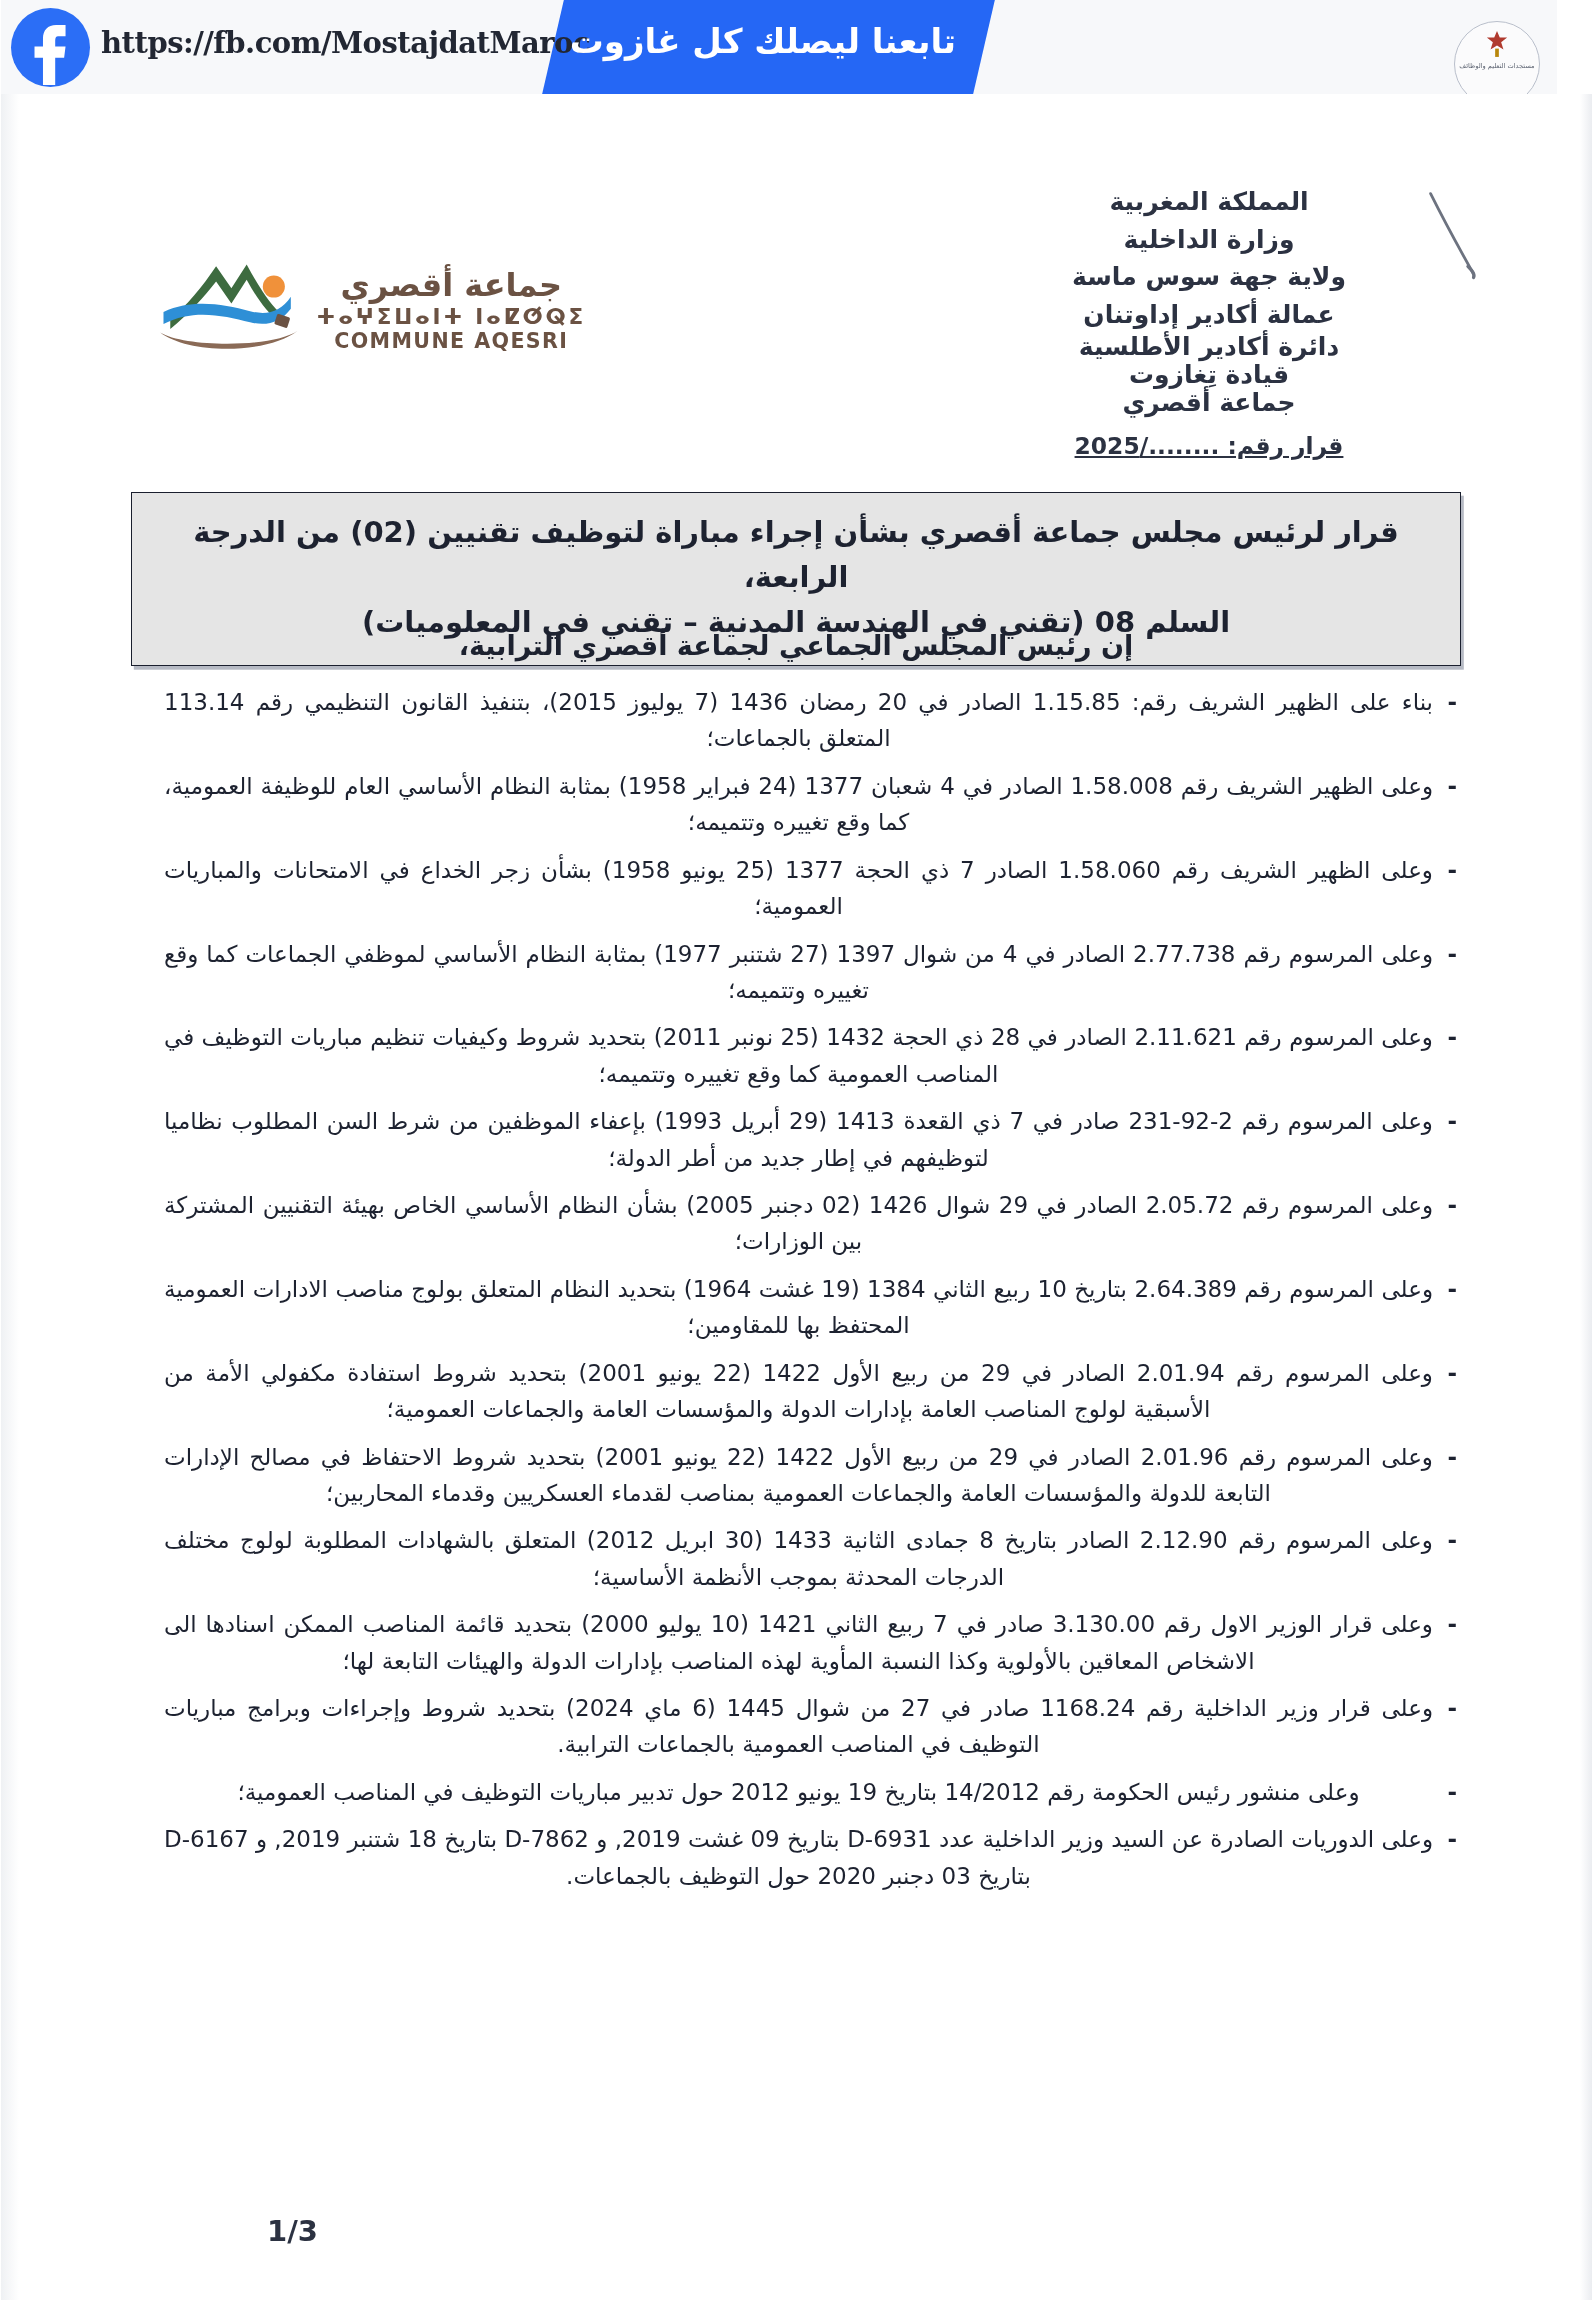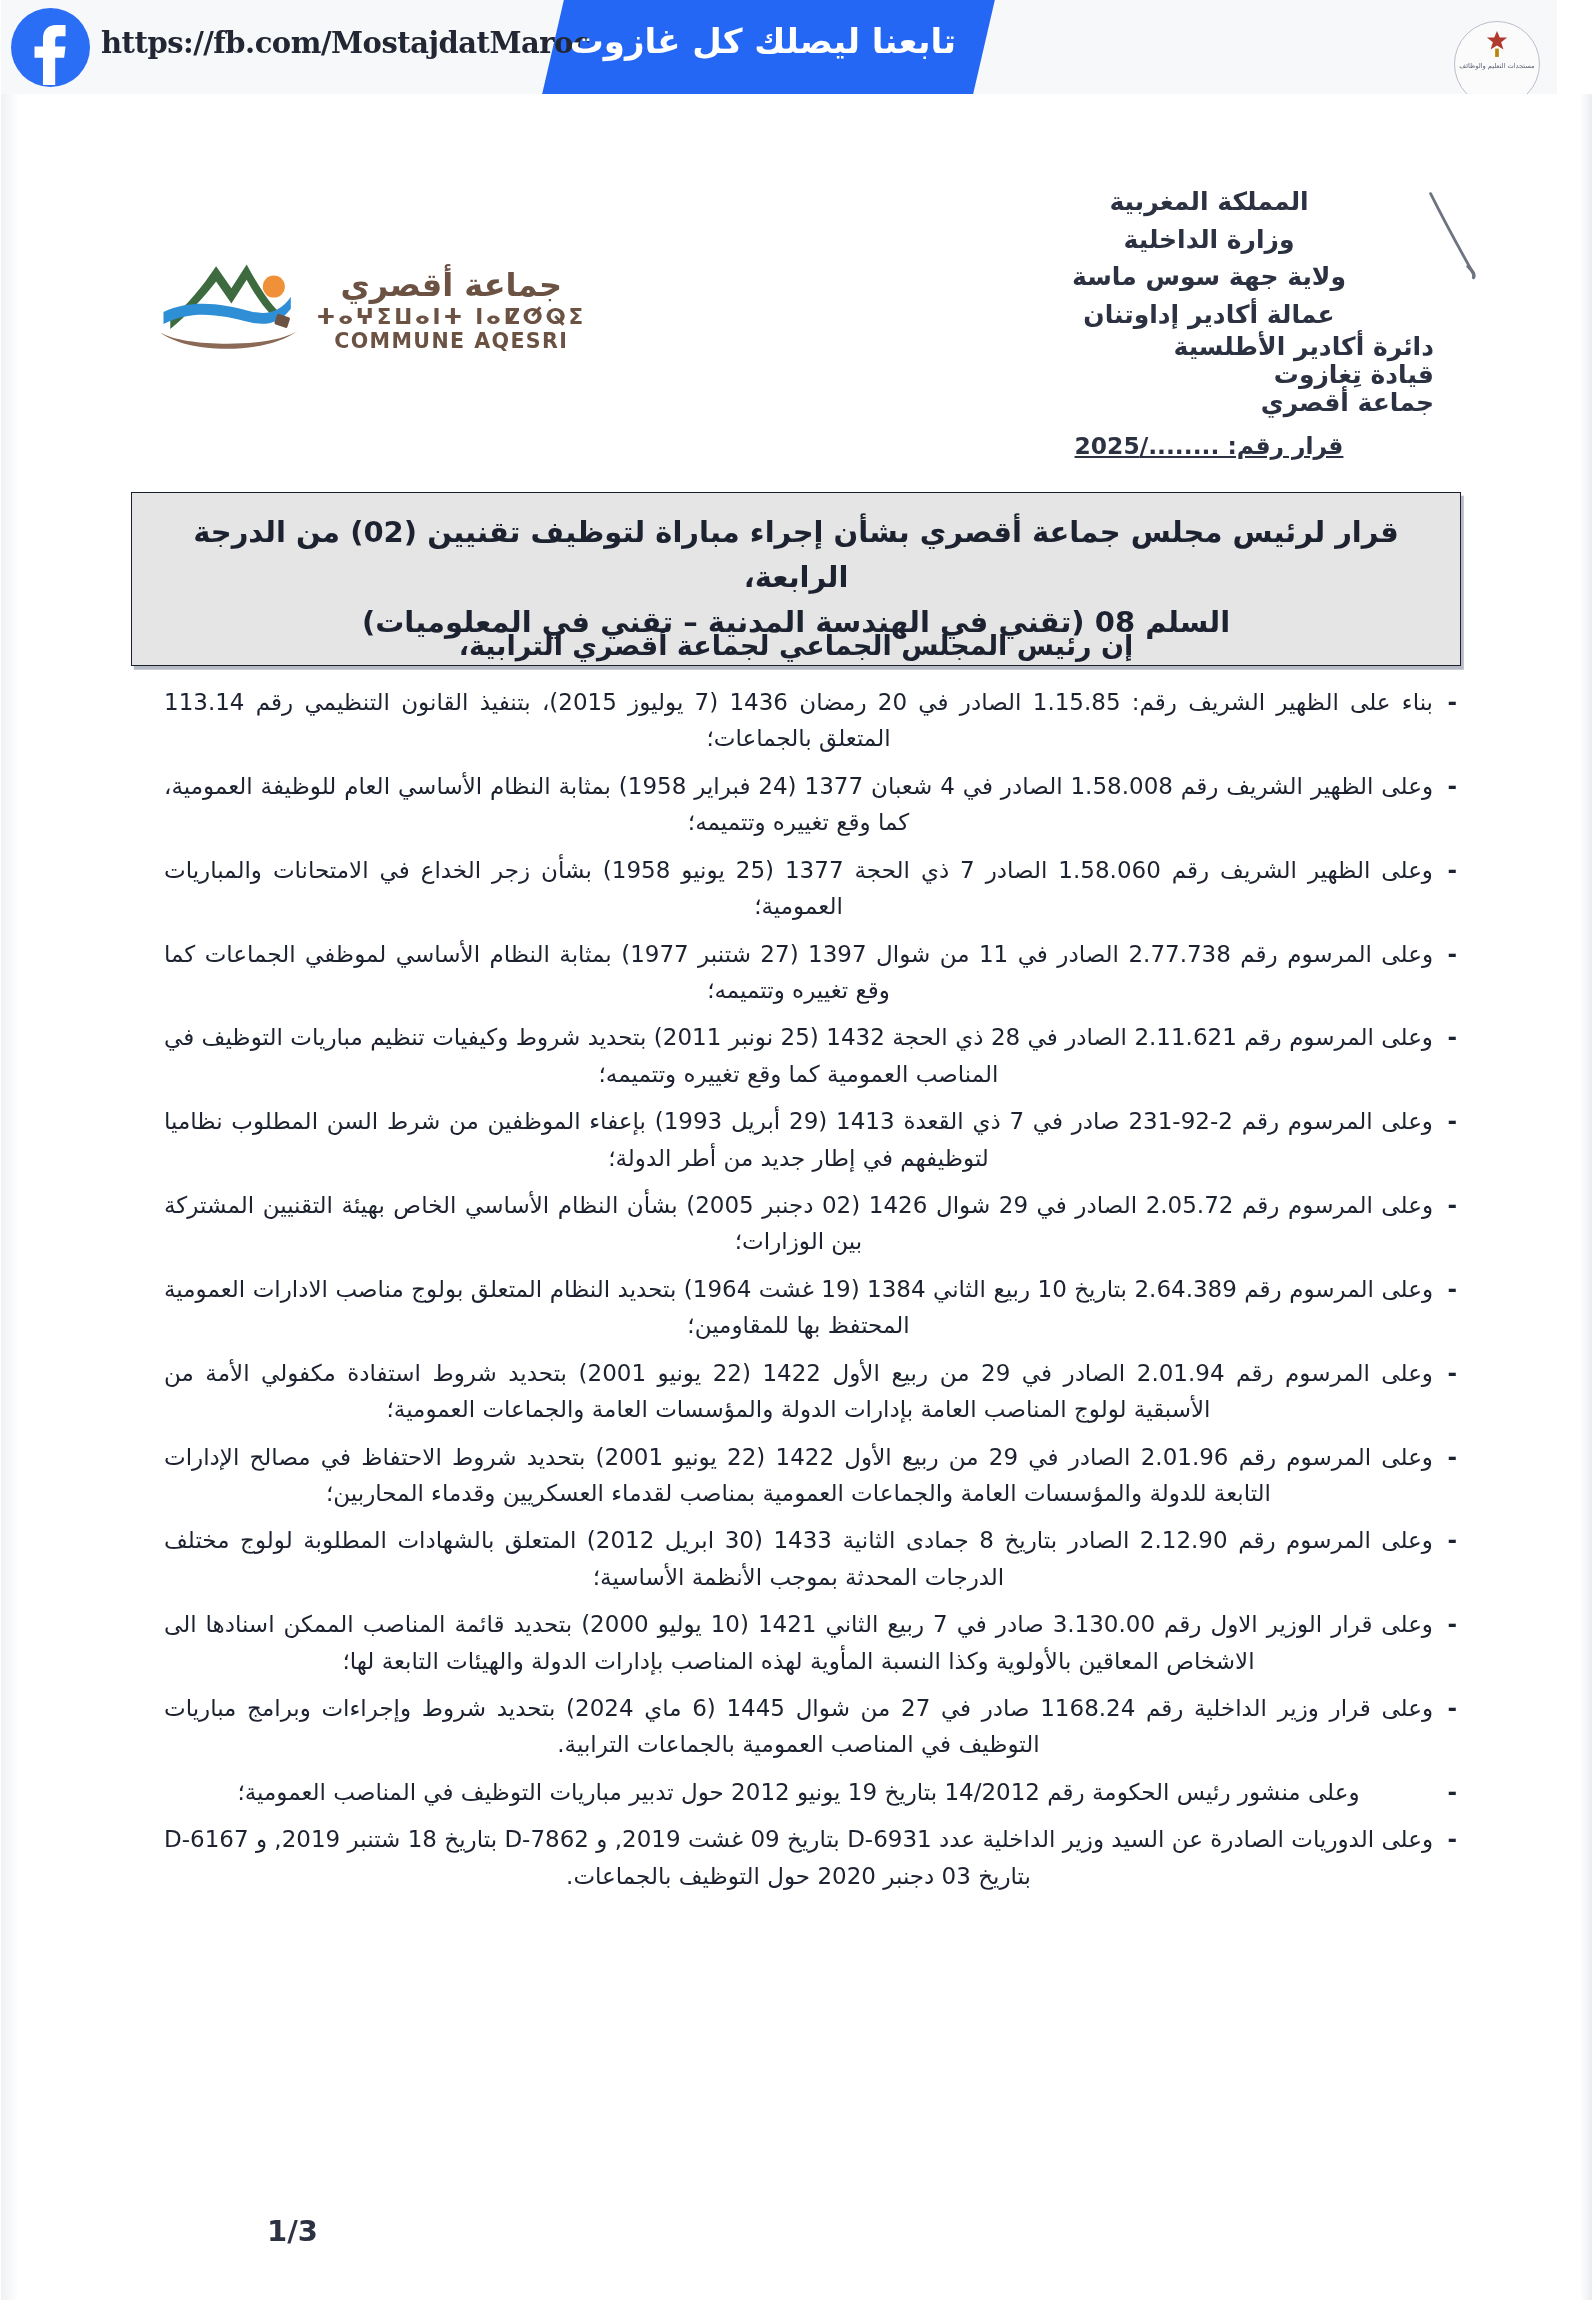--- a/index.html
+++ b/index.html
@@ -137,21 +137,21 @@
     text-align: center;
     direction: rtl;
     color: #2c3242;
   }
   .doc-header .hline {
     font-size: 25px;
     font-weight: 600;
     line-height: 1.5;
     white-space: nowrap;
   }
-  .doc-header .hline.tight { line-height: 1.12; text-align: right; }
+  .doc-header .hline.tight { line-height: 1.12; }
   .doc-header .decision-no {
     margin-top: 15px;
     font-size: 23.4px;
     font-weight: bold;
     text-decoration: underline;
     direction: rtl;
     white-space: nowrap;
   }
   .pen-mark {
     position: absolute;
@@ -336,21 +336,21 @@
     <div class="tline">قرار لرئيس مجلس جماعة أقصري بشأن إجراء مباراة لتوظيف تقنيين (02) من الدرجة الرابعة،</div>
     <div class="tline">السلم 08 (تقني في الهندسة المدنية – تقني في المعلوميات)</div>
   </div>
 
   <div class="intro">إن رئيس المجلس الجماعي لجماعة أقصري الترابية،</div>
 
   <div class="clauses">
     <div class="clause">بناء على الظهير الشريف رقم: 1.15.85 الصادر في 20 رمضان 1436 (7 يوليوز 2015)، بتنفيذ القانون التنظيمي رقم 113.14 المتعلق بالجماعات؛</div>
     <div class="clause">وعلى الظهير الشريف رقم 1.58.008 الصادر في 4 شعبان 1377 (24 فبراير 1958) بمثابة النظام الأساسي العام للوظيفة العمومية، كما وقع تغييره وتتميمه؛</div>
     <div class="clause">وعلى الظهير الشريف رقم 1.58.060 الصادر 7 ذي الحجة 1377 (25 يونيو 1958) بشأن زجر الخداع في الامتحانات والمباريات العمومية؛</div>
-    <div class="clause">وعلى المرسوم رقم 2.77.738 الصادر في 11 من شوال 1397 (27 شتنبر 1977) بمثابة النظام الأساسي لموظفي الجماعات كما وقع تغييره وتتميمه؛</div>
+    <div class="clause">وعلى المرسوم رقم 2.77.738 الصادر في 4 من شوال 1397 (27 شتنبر 1977) بمثابة النظام الأساسي لموظفي الجماعات كما وقع تغييره وتتميمه؛</div>
     <div class="clause">وعلى المرسوم رقم 2.11.621 الصادر في 28 ذي الحجة 1432 (25 نونبر 2011) بتحديد شروط وكيفيات تنظيم مباريات التوظيف في المناصب العمومية كما وقع تغييره وتتميمه؛</div>
     <div class="clause">وعلى المرسوم رقم 2-92-231 صادر في 7 ذي القعدة 1413 (29 أبريل 1993) بإعفاء الموظفين من شرط السن المطلوب نظاميا لتوظيفهم في إطار جديد من أطر الدولة؛</div>
     <div class="clause">وعلى المرسوم رقم 2.05.72 الصادر في 29 شوال 1426 (02 دجنبر 2005) بشأن النظام الأساسي الخاص بهيئة التقنيين المشتركة بين الوزارات؛</div>
     <div class="clause">وعلى المرسوم رقم 2.64.389 بتاريخ 10 ربيع الثاني 1384 (19 غشت 1964) بتحديد النظام المتعلق بولوج مناصب الادارات العمومية المحتفظ بها للمقاومين؛</div>
     <div class="clause">وعلى المرسوم رقم 2.01.94 الصادر في 29 من ربيع الأول 1422 (22 يونيو 2001) بتحديد شروط استفادة مكفولي الأمة من الأسبقية لولوج المناصب العامة بإدارات الدولة والمؤسسات العامة والجماعات العمومية؛</div>
     <div class="clause">وعلى المرسوم رقم 2.01.96 الصادر في 29 من ربيع الأول 1422 (22 يونيو 2001) بتحديد شروط الاحتفاظ في مصالح الإدارات التابعة للدولة والمؤسسات العامة والجماعات العمومية بمناصب لقدماء العسكريين وقدماء المحاربين؛</div>
     <div class="clause">وعلى المرسوم رقم 2.12.90 الصادر بتاريخ 8 جمادى الثانية 1433 (30 ابريل 2012) المتعلق بالشهادات المطلوبة لولوج مختلف الدرجات المحدثة بموجب الأنظمة الأساسية؛</div>
     <div class="clause">وعلى قرار الوزير الاول رقم 3.130.00 صادر في 7 ربيع الثاني 1421 (10 يوليو 2000) بتحديد قائمة المناصب الممكن اسنادها الى الاشخاص المعاقين بالأولوية وكذا النسبة المأوية لهذه المناصب بإدارات الدولة والهيئات التابعة لها؛</div>
     <div class="clause">وعلى قرار وزير الداخلية رقم 1168.24 صادر في 27 من شوال 1445 (6 ماي 2024) بتحديد شروط وإجراءات وبرامج مباريات التوظيف في المناصب العمومية بالجماعات الترابية.</div>
     <div class="clause">وعلى منشور رئيس الحكومة رقم 14/2012 بتاريخ 19 يونيو 2012 حول تدبير مباريات التوظيف في المناصب العمومية؛</div>

